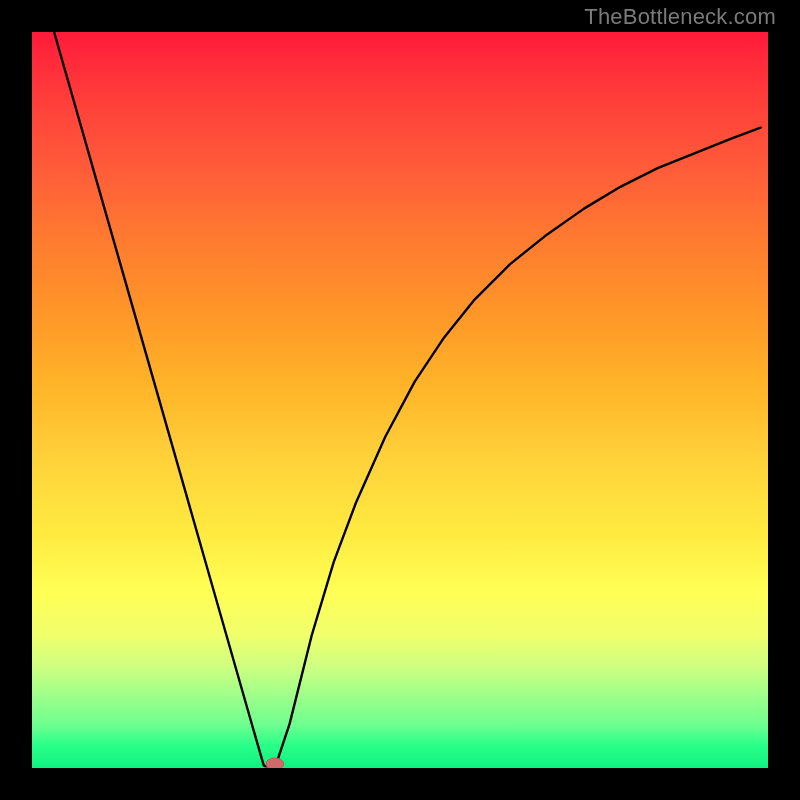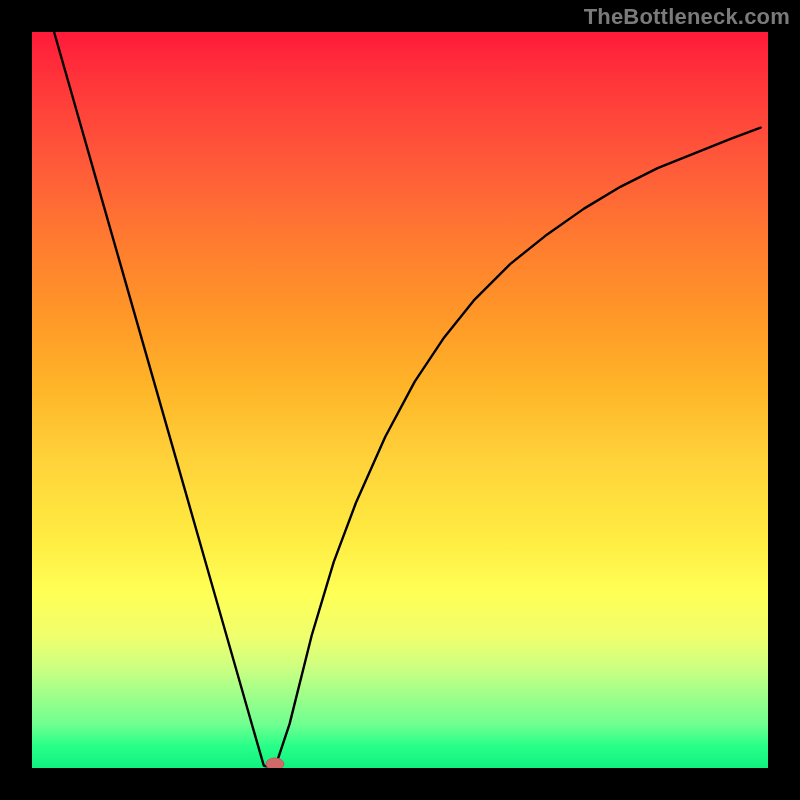--- a/index.html
+++ b/index.html
@@ -47,24 +47,24 @@
     position: absolute;
     left: 0;
     top: 0;
     width: 100%;
     height: 100%;
     display: block;
   }
   .attribution {
     position: absolute;
     top: 4px;
-    right: 10px;
+    right: 24px;
     color: #7a7a7a;
     font-size: 22px;
-    font-weight: 700;
+    font-weight: 400;
     letter-spacing: 0.2px;
   }
   .marker {
     fill: #d06a6a;
     stroke: #c05a5a;
     stroke-width: 1;
   }
 </style>
 </head>
 <body>

